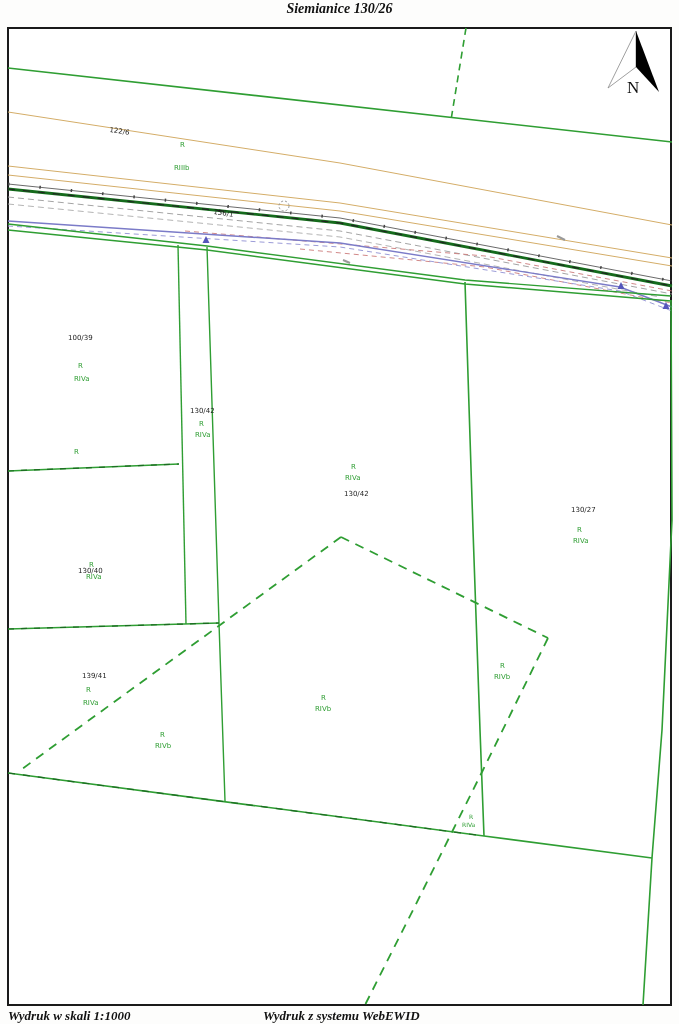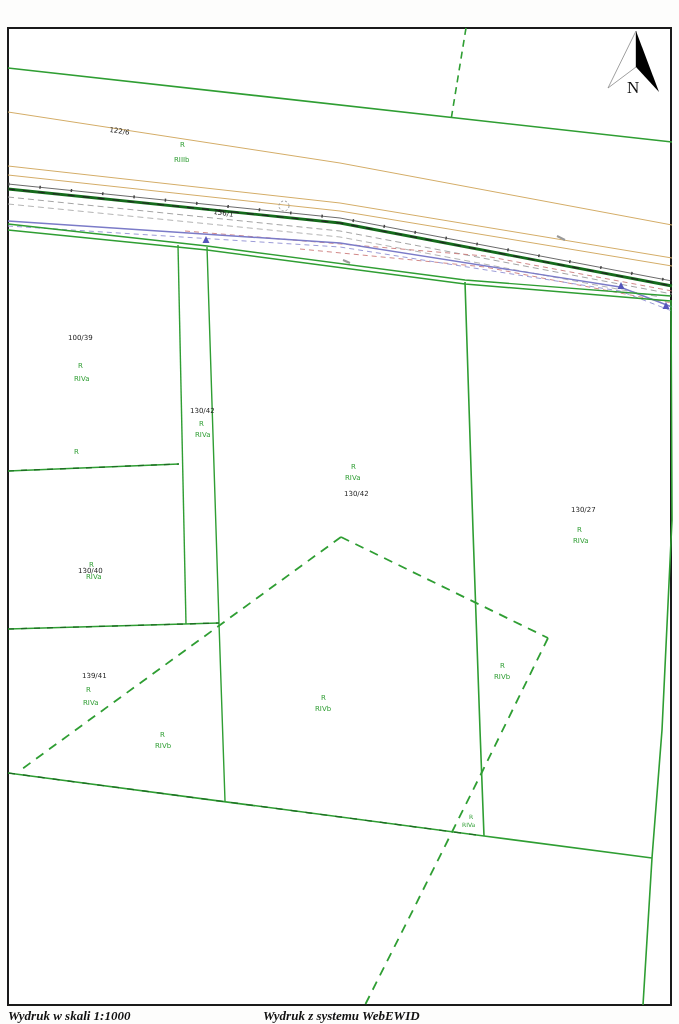--- a/index.html
+++ b/index.html
@@ -22,20 +22,21 @@
     font-family:"Liberation Serif",serif;font-style:italic;font-weight:600;
     font-size:13px;color:#111;}
   .footer .left{position:absolute;left:8px;top:0;}
   .footer .right{position:absolute;left:263px;top:0;text-align:right;}
 </style>
 </head>
 <body>
 
 <div class="page">
 
+  <div class="map-title">Siemianice 130/26</div>
 
   <div class="map-frame"></div>
 
   <svg class="map-svg" viewBox="0 0 679 1024">
       <polyline points="8,68 672,142" fill="none" stroke="#2f9e33" stroke-width="1.6"></polyline>
       <polyline points="466,28 451,120" fill="none" stroke="#2f9e33" stroke-width="1.6" stroke-dasharray="7 5"></polyline>
       <polyline points="8,112 340,163 672,225" fill="none" stroke="#d4ad68" stroke-width="1"></polyline>
       <polyline points="8,166 340,203 672,258" fill="none" stroke="#d4ad68" stroke-width="1"></polyline>
       <polyline points="8,175 340,211 672,266" fill="none" stroke="#d4ad68" stroke-width="1"></polyline>
       <polyline points="8,184 340,218 672,281" fill="none" stroke="#444444" stroke-width="0.8"></polyline>
@@ -68,21 +69,21 @@
       <polyline points="671,300 672,520 662,730 652,858 643,1005" fill="none" stroke="#2f9e33" stroke-width="1.6"></polyline>
       <polygon points="206,236 202.5,243 209.5,243" fill="#5555bb"></polygon>
       <polygon points="621,282 617.5,289 624.5,289" fill="#5555bb"></polygon>
       <polygon points="666,302 662.5,309 669.5,309" fill="#5555bb"></polygon>
       <circle cx="284" cy="206" r="5" fill="none" stroke="#999999" stroke-width="1" stroke-dasharray="2 2"></circle>
     </svg>
 
   <div class="label-layer">
       <span class="map-label" style="left: 110px; top: 126px; color: rgb(28, 28, 28); transform: rotate(8deg);">122/6</span>
       <span class="map-label" style="left: 180px; top: 141px; color: rgb(47, 158, 51);">R</span>
-      <span class="map-label" style="left: 174px; top: 156px; color: rgb(47, 158, 51);">RIIIb</span>
+      <span class="map-label" style="left: 174px; top: 164px; color: rgb(47, 158, 51);">RIIIb</span>
       <span class="map-label" style="left: 214px; top: 208px; color: rgb(28, 28, 28); transform: rotate(8deg);">156/1</span>
       <span class="map-label" style="left: 68px; top: 334px; color: rgb(28, 28, 28);">100/39</span>
       <span class="map-label" style="left: 78px; top: 362px; color: rgb(47, 158, 51);">R</span>
       <span class="map-label" style="left: 74px; top: 375px; color: rgb(47, 158, 51);">RIVa</span>
       <span class="map-label" style="left: 190px; top: 407px; color: rgb(28, 28, 28);">130/42</span>
       <span class="map-label" style="left: 199px; top: 420px; color: rgb(47, 158, 51);">R</span>
       <span class="map-label" style="left: 195px; top: 431px; color: rgb(47, 158, 51);">RIVa</span>
       <span class="map-label" style="left: 74px; top: 448px; color: rgb(47, 158, 51);">R</span>
       <span class="map-label" style="left: 78px; top: 539px; color: rgb(28, 28, 28); margin-top: 28px;">130/40</span>
       <span class="map-label" style="left: 89px; top: 561px; color: rgb(47, 158, 51);">R</span>

